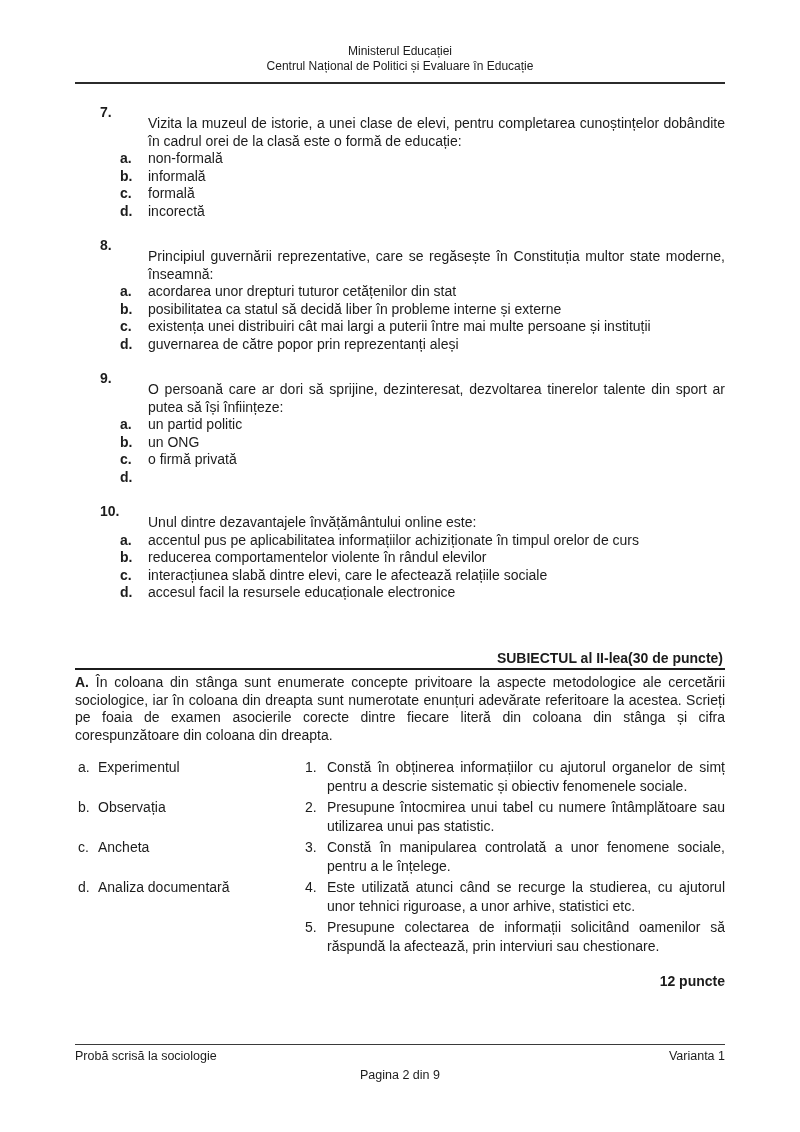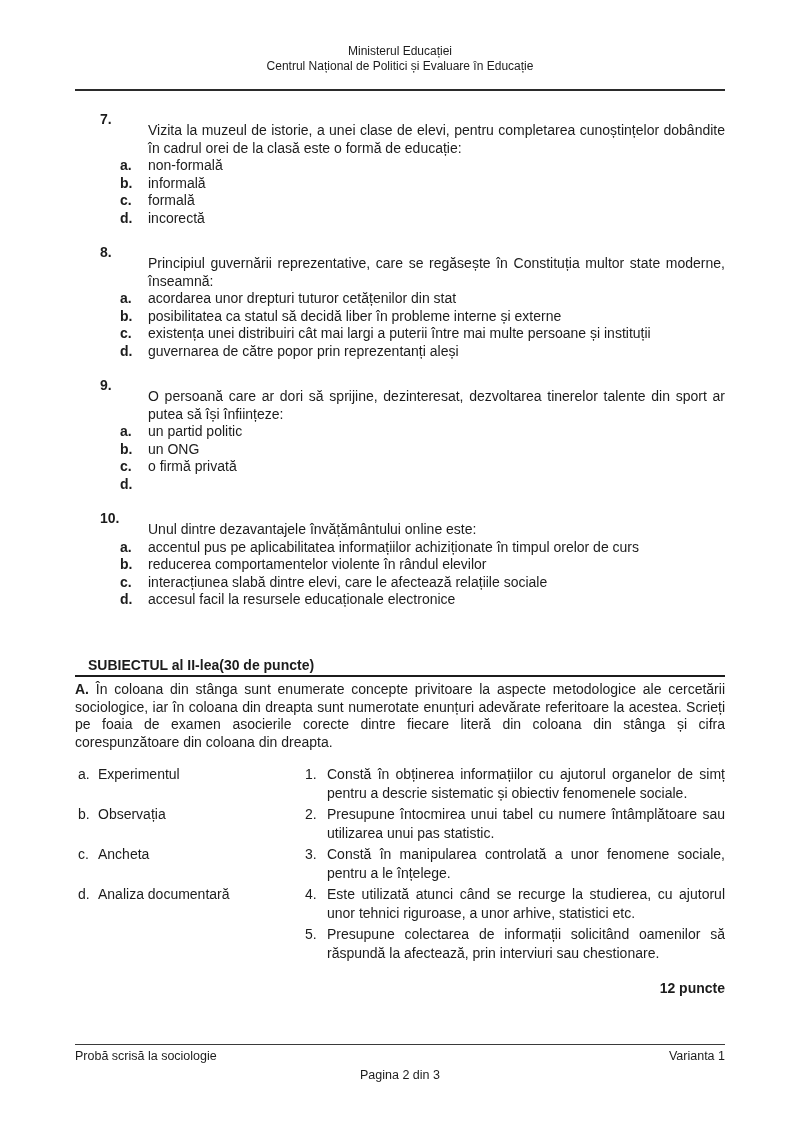--- a/index.html
+++ b/index.html
@@ -16,38 +16,38 @@
   }
   .content { margin:0 75px; }
 
   
   .doc-header {
     padding-top:44px;
     text-align:center;
     font-size:12px;
     line-height:14.5px;
     border-bottom:2px solid #2b2b2b;
-    padding-bottom:16px;
+    padding-bottom:9px;
   }
 
   
   .questions { padding-top:20px; }
   .question { margin-bottom:17px; }
   .q-stem { display:flex; }
   .q-num { flex:0 0 73px; padding-left:25px; font-weight:bold; }
   .q-text { flex:1; text-align:justify;margin-top:11px; }
   .option { display:flex; }
   .opt-letter { flex:0 0 28px; margin-left:45px; font-weight:bold; }
   .opt-text { flex:1; }
 
   
   .subject-heading {
     margin-top:48px;
     display:flex;
-    justify-content:flex-start;
+    justify-content:flex-end;
     font-weight:bold;
     border-bottom:2px solid #1c1c1c;
     padding:0 2px 1px 13px;
   }
   .intro { margin-top:4px; text-align:justify; }
   .intro b { font-weight:bold; }
 
   
   .match { margin-top:14px; }
   .match-row {
@@ -224,14 +224,14 @@
     <div class="score">12 puncte</div>
   </div>
 
 </div>
 
 <footer class="doc-footer">
   <div class="footer-row">
     <span>Probă scrisă la sociologie</span>
     <span>Varianta 1</span>
   </div>
-  <div class="footer-center">Pagina 2 din 3</div>
+  <div class="footer-center">Pagina 2 din 9</div>
 </footer>
 
 </body></html>

